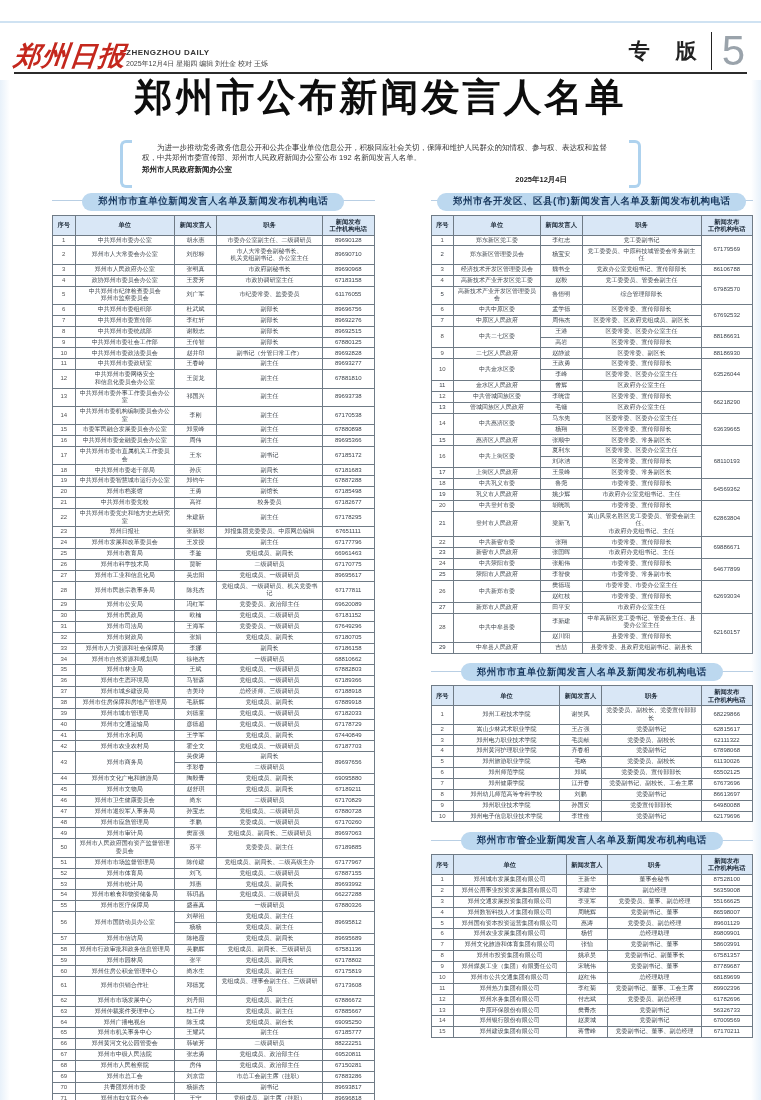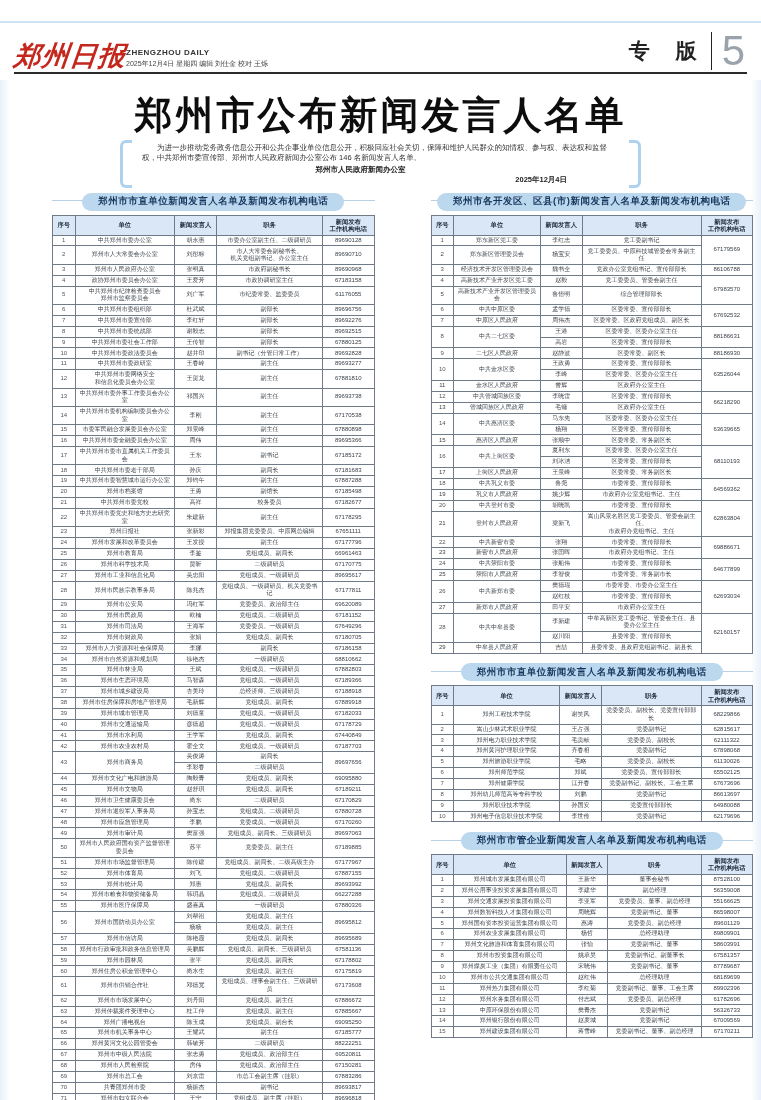--- a/index.html
+++ b/index.html
@@ -24,30 +24,30 @@
   .mast-info { margin-left:0; padding-bottom:1px; }
   .mast-en { font-size:8px; font-weight:bold; color:#333; letter-spacing:.5px; }
   .mast-date { font-size:7px; color:#444; margin-top:2px; }
   .mast-right { margin-left:auto; display:flex; align-items:center; }
   .section-name { font-size:21px; color:#222; letter-spacing:10px; margin-right:4px; font-weight:700;}
   .page-box { border-left:1.5px solid #222; padding:0 2px 0 10px; }
   .page-no { font-size:42px; line-height:38px; color:#9aa3ab; font-weight:500; }
   .blackrule { position:absolute; left:14px; right:14px; top:72px; height:1.6px; background:#2b2b2b; }
 
   
-  .headline { position:absolute; left:0; right:0; top:90px; text-align:center;
+  .headline { position:absolute; left:0; right:0; top:72px; text-align:center;
               font-size:38px; font-weight:900; color:#0d0d0d; letter-spacing:3px; }
   .intro-wrap { position:absolute; left:120px; right:120px; top:140px; height:48px;
                 display:flex; align-items:stretch; }
   .bracket { width:12px; border:3px solid #aed2ee; border-radius:6px; flex:0 0 12px; }
   .bracket.l { border-right:none; border-top-right-radius:0; border-bottom-right-radius:0; }
   .bracket.r { border-left:none; border-top-left-radius:0; border-bottom-left-radius:0; }
   .intro-body { flex:1; padding:3px 10px 0; }
   .intro-text { font-size:7.5px; line-height:10px; color:#333; text-indent:2em; }
-  .intro-sign { font-size:7.5px; font-weight:bold; color:#222; text-align:center; padding-right:40px; margin-top:2px;}
+  .intro-sign { font-size:7.5px; font-weight:bold; color:#222; text-align:left; padding-right:40px; margin-top:2px;}
   .intro-date { font-size:7.5px; font-weight:bold; color:#222; text-align:right; padding-right:52px; }
 
   
   .cols { position:absolute; left:8px; right:8px; top:188px; bottom:6px;
           display:flex; gap:12px; z-index:1; }
   .col { flex:1; min-width:0;padding-left:44px; }
 
   .tbl-banner { position:relative; text-align:center; margin:2px 0 4px; }
   .tbl-banner::before { content:""; position:absolute; left:0; right:0; top:50%; height:1px; background:#b9cfe4; }
   .tbl-banner .pill { position:relative; display:inline-block; background:#bcd8ef; color:#16365c;
@@ -82,21 +82,21 @@
       </div>
     </div>
   </div>
   <div class="blackrule"></div>
 
   <div class="headline">郑州市公布新闻发言人名单</div>
 
   <div class="intro-wrap">
     <div class="bracket l"></div>
     <div class="intro-body">
-      <div class="intro-text">为进一步推动党务政务信息公开和公共企事业单位信息公开，积极回应社会关切，保障和维护人民群众的知情权、参与权、表达权和监督权，中共郑州市委宣传部、郑州市人民政府新闻办公室公布 146 名新闻发言人名单。</div>
+      <div class="intro-text">为进一步推动党务政务信息公开和公共企事业单位信息公开，积极回应社会关切，保障和维护人民群众的知情权、参与权、表达权和监督权，中共郑州市委宣传部、郑州市人民政府新闻办公室公布 192 名新闻发言人名单。</div>
       <div class="intro-sign">郑州市人民政府新闻办公室</div>
       <div class="intro-date">2025年12月4日</div>
     </div>
     <div class="bracket r"></div>
   </div>
 
   <div class="cols">
     <div class="col">
       <div class="tbl-banner">
         <span class="pill">郑州市市直单位新闻发言人名单及新闻发布机构电话</span>

